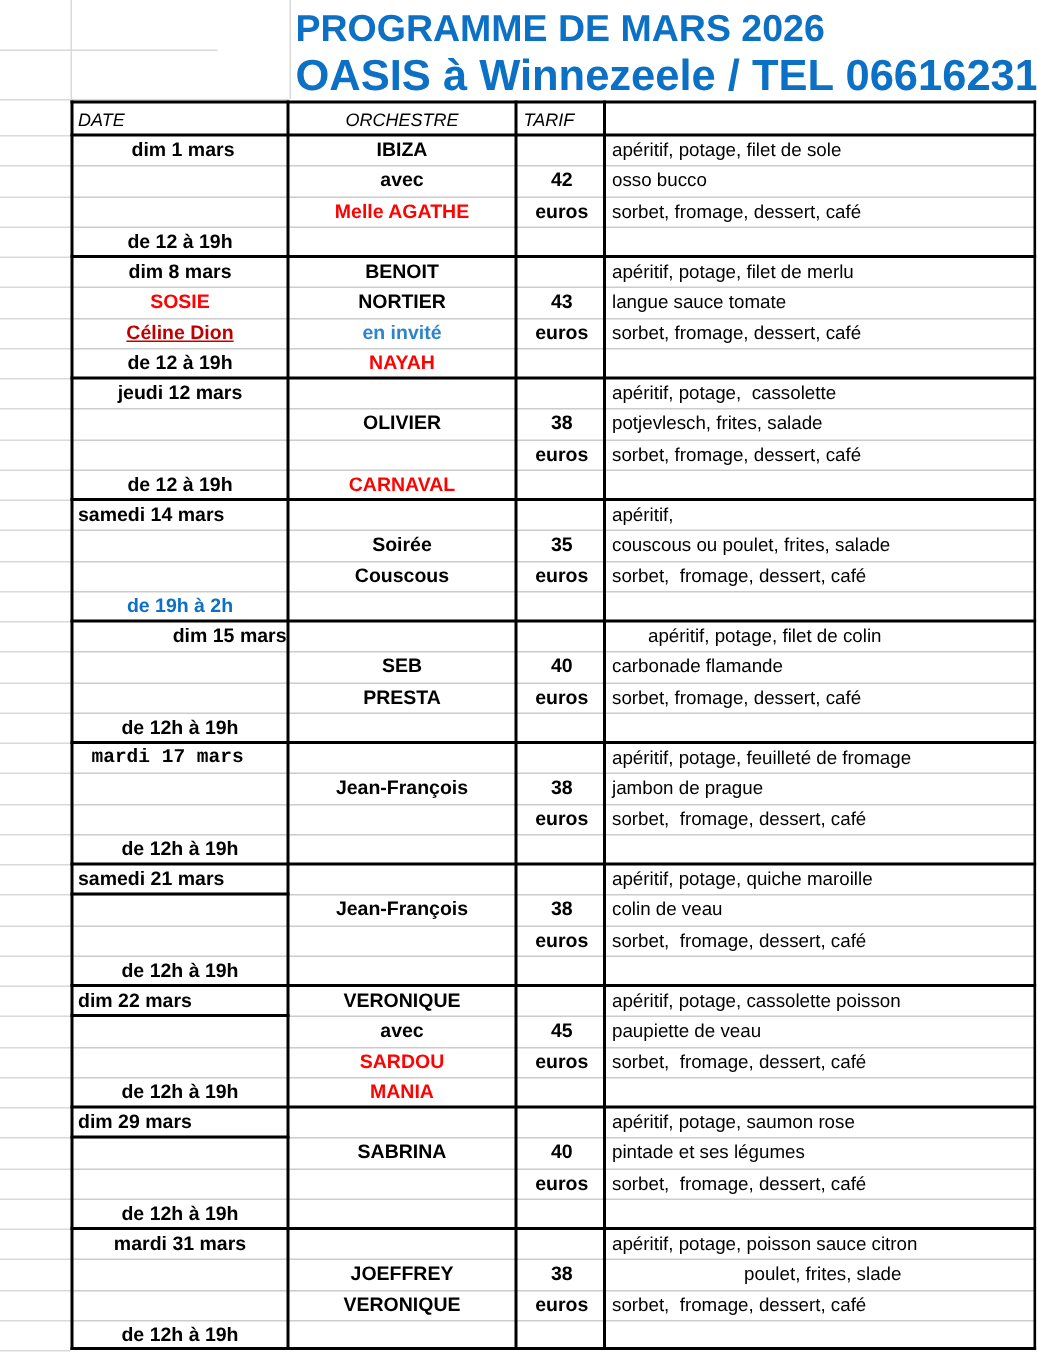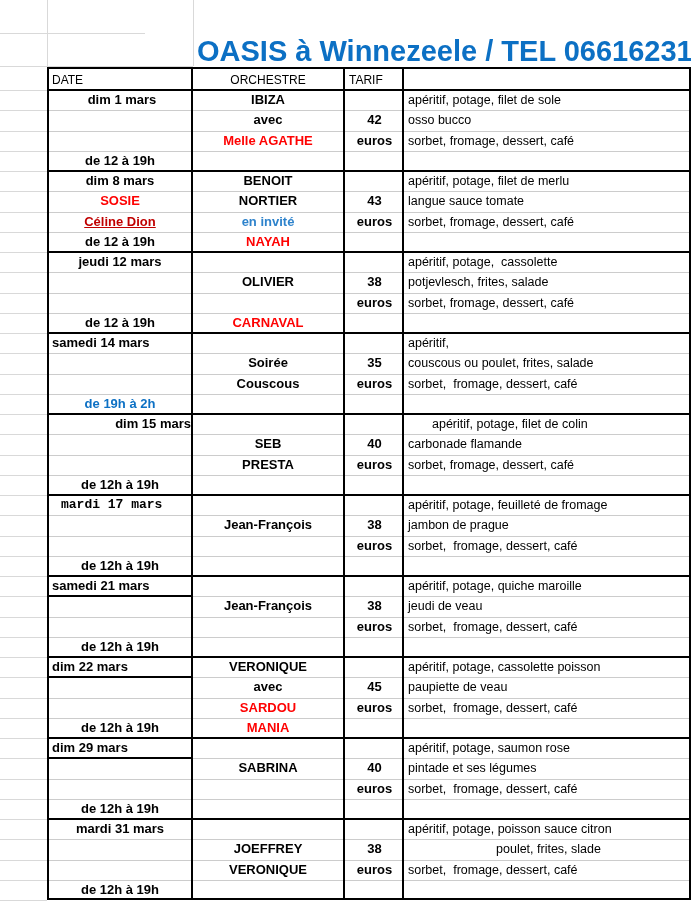--- a/index.html
+++ b/index.html
@@ -13,21 +13,21 @@
   .title {
     position:absolute; left:197px; top:3px; height:32px; line-height:32px;
     font-size:25px; font-weight:700; white-space:pre;
   }
   .subtitle {
     position:absolute; left:197px; top:36px; height:30px; line-height:30px;
     font-size:29px; font-weight:700; white-space:pre;
   }
   .hcell {
     position:absolute; top:69px; height:21px; line-height:22px;
-    font-size:12px; color:#000; white-space:pre;
+    font-size:12px; color:#000; white-space:pre;font-style:italic;
   }
   .cl {
     position:absolute; height:20.25px; line-height:20.75px;
     font-size:13px; font-weight:700; white-space:pre; overflow:visible;
   }
   .cl.menu { font-size:12.5px; font-weight:400; padding-left:2px; }
 </style>
 </head>
 <body>
 
@@ -74,20 +74,21 @@
       <div class="ln" style="left: 0px; top: 799px; width: 47px; height: 1px; background: rgb(217, 217, 217);"></div>
       <div class="ln" style="left: 0px; top: 819px; width: 47px; height: 1px; background: rgb(217, 217, 217);"></div>
       <div class="ln" style="left: 0px; top: 839px; width: 47px; height: 1px; background: rgb(217, 217, 217);"></div>
       <div class="ln" style="left: 0px; top: 860px; width: 47px; height: 1px; background: rgb(217, 217, 217);"></div>
       <div class="ln" style="left: 0px; top: 880px; width: 47px; height: 1px; background: rgb(217, 217, 217);"></div>
       <div class="ln" style="left: 0px; top: 900px; width: 47px; height: 1px; background: rgb(217, 217, 217);"></div>
       <div class="ln" style="left: 47px; top: 0px; width: 1px; height: 67px; background: rgb(217, 217, 217);"></div>
       <div class="ln" style="left: 193px; top: 0px; width: 1px; height: 66px; background: rgb(217, 217, 217);"></div>
     </div>
 
+  <div class="title" style="color: rgb(12, 112, 196);">PROGRAMME DE MARS 2026</div>
   <div class="subtitle" style="color: rgb(12, 112, 196);">OASIS à Winnezeele / TEL 0661623145</div>
 
   <div id="blocks">
       <div class="ln" style="left: 47px; top: 89px; width: 644px; height: 2px; background: rgb(0, 0, 0);"></div>
       <div class="ln" style="left: 47px; top: 110px; width: 644px; height: 1px; background: rgb(204, 204, 204);"></div>
       <div class="ln" style="left: 47px; top: 131px; width: 644px; height: 1px; background: rgb(204, 204, 204);"></div>
       <div class="ln" style="left: 47px; top: 151px; width: 644px; height: 1px; background: rgb(204, 204, 204);"></div>
       <div class="cl date" style="left: 49px; top: 90px; width: 146px; text-align: center;">dim 1 mars</div>
       <div class="cl date" style="left: 49px; top: 150.75px; width: 142px; text-align: center;">de 12 à 19h</div>
       <div class="cl orchestre" style="left: 195px; top: 90px; width: 146px; text-align: center;">IBIZA</div>
@@ -170,21 +171,21 @@
       <div class="ln" style="left: 47px; top: 596px; width: 644px; height: 1px; background: rgb(204, 204, 204);"></div>
       <div class="ln" style="left: 47px; top: 617px; width: 644px; height: 1px; background: rgb(204, 204, 204);"></div>
       <div class="ln" style="left: 47px; top: 637px; width: 644px; height: 1px; background: rgb(204, 204, 204);"></div>
       <div class="ln" style="left: 47px; top: 595px; width: 146px; height: 2px; background: rgb(0, 0, 0);"></div>
       <div class="cl date" style="left: 49px; top: 576px; width: 142px; text-align: left; padding-left: 3px;">samedi 21 mars</div>
       <div class="cl date" style="left: 49px; top: 636.75px; width: 142px; text-align: center;">de 12h à 19h</div>
       <div class="cl orchestre" style="left: 195px; top: 596.25px; width: 146px; text-align: center;">Jean-François</div>
       <div class="cl tarif" style="left: 347px; top: 596.25px; width: 55px; text-align: center;">38</div>
       <div class="cl tarif" style="left: 347px; top: 616.5px; width: 55px; text-align: center;">euros</div>
       <div class="cl menu" style="left: 406px; top: 576px; width: 283px; text-align: left;">apéritif, potage, quiche maroille</div>
-      <div class="cl menu" style="left: 406px; top: 596.25px; width: 283px; text-align: left;">jeudi de veau</div>
+      <div class="cl menu" style="left: 406px; top: 596.25px; width: 283px; text-align: left;">colin de veau</div>
       <div class="cl menu" style="left: 406px; top: 616.5px; width: 283px; text-align: left;">sorbet,  fromage, dessert, café</div>
       <div class="ln" style="left: 47px; top: 656px; width: 644px; height: 2px; background: rgb(0, 0, 0);"></div>
       <div class="ln" style="left: 47px; top: 677px; width: 644px; height: 1px; background: rgb(204, 204, 204);"></div>
       <div class="ln" style="left: 47px; top: 698px; width: 644px; height: 1px; background: rgb(204, 204, 204);"></div>
       <div class="ln" style="left: 47px; top: 718px; width: 644px; height: 1px; background: rgb(204, 204, 204);"></div>
       <div class="ln" style="left: 47px; top: 676px; width: 146px; height: 2px; background: rgb(0, 0, 0);"></div>
       <div class="cl date" style="left: 49px; top: 657px; width: 142px; text-align: left; padding-left: 3px;">dim 22 mars</div>
       <div class="cl date" style="left: 49px; top: 717.75px; width: 142px; text-align: center;">de 12h à 19h</div>
       <div class="cl orchestre" style="left: 195px; top: 657px; width: 146px; text-align: center;">VERONIQUE</div>
       <div class="cl orchestre" style="left: 195px; top: 677.25px; width: 146px; text-align: center;">avec</div>

